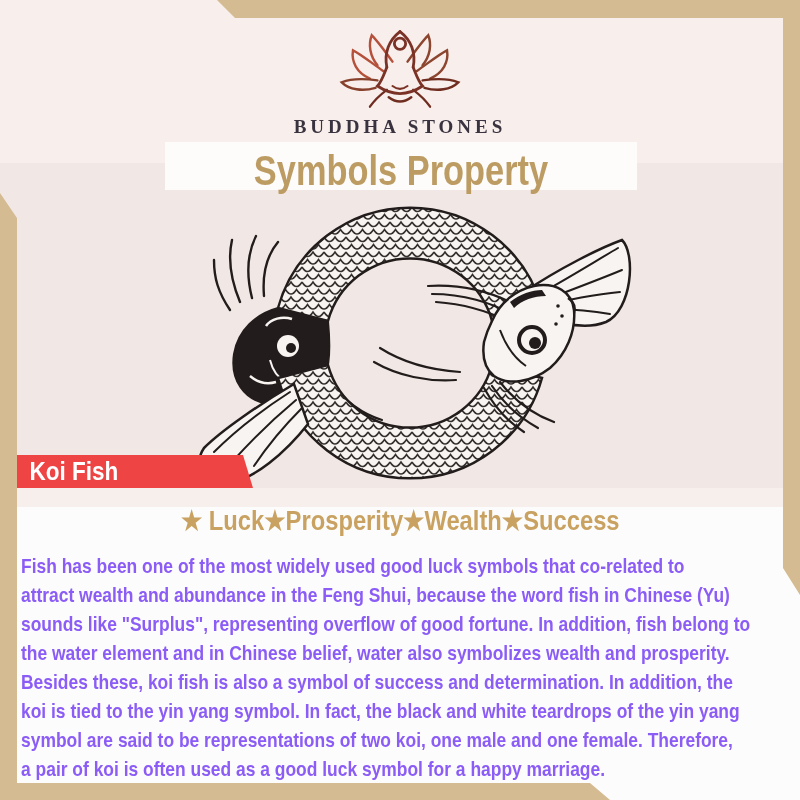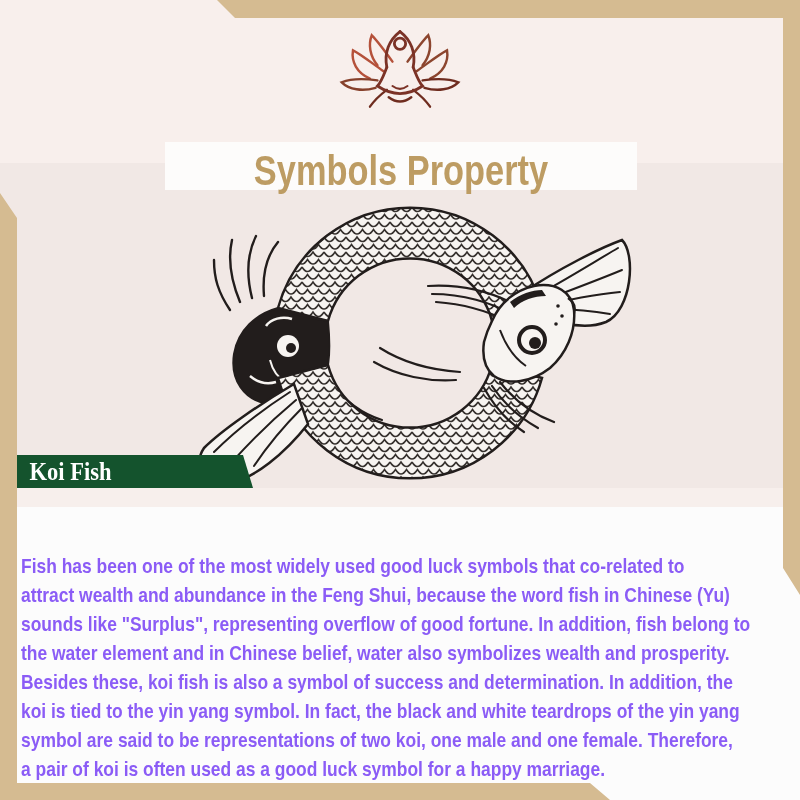--- a/index.html
+++ b/index.html
@@ -27,22 +27,22 @@
 
   
   .title-band{left:165px;top:142px;width:472px;height:48px;background:#fdfcfb;z-index:10;}
   .title-band .txt{display:block;width:100%;line-height:56px;text-align:center;
     font-size:43px;font-weight:bold;color:#bd9c63;transform:scaleX(.8);letter-spacing:0;}
 
   
   .koi-wrap{left:170px;top:190px;width:490px;height:320px;z-index:10;}
 
   
-  .label-band{left:17px;top:455px;width:236px;height:51px;background:#14532d;z-index:20;
-    clip-path:polygon(0 0,226px 0,236px 33px,0 33px);font-family:Liberation Serif, serif;}
+  .label-band{left:17px;top:455px;width:236px;height:51px;background:#ef4444;z-index:20;
+    clip-path:polygon(0 0,226px 0,236px 33px,0 33px);}
   .label-band .txt{display:inline-block;padding-left:14px;line-height:33px;font-size:25px;
     font-weight:bold;color:#ffffff;transform:scaleX(.9);transform-origin:left center;}
 
   
   .tagline{left:17px;top:505px;width:766px;text-align:center;z-index:10;
     font-size:27px;font-weight:bold;color:#c9a261;}
   .tagline .txt{display:inline-block;transform:scaleX(.88);}
 
   
   .para{left:21px;top:551px;width:778px;z-index:10;color:#8b5cf6;}
@@ -76,20 +76,21 @@
 
         <circle cx="70" cy="21" r="6" stroke="#7b3226" stroke-width="3"></circle>
         <path d="M70,8 C58,17 53,31 56,46" stroke="#7b3226" stroke-width="3"></path>
         <path d="M70,8 C82,17 87,31 84,46" stroke="#7b3226" stroke-width="3"></path>
         <path d="M56,46 C52,56 50,62 46,66 Q70,82 94,66 C90,62 88,56 84,46" stroke="#7b3226" stroke-width="3"></path>
         <path d="M58,78 Q70,87 82,78" stroke="#6f2c1f" stroke-width="2.6"></path>
         <path d="M62,66 Q70,72 78,66" stroke="#7b3226" stroke-width="2.2"></path>
       </g>
     </svg>
   </div>
+  <div class="abs brand">BUDDHA STONES</div>
 
   <div class="abs title-band">
     <span class="txt">Symbols Property</span>
   </div>
 
   <div class="abs koi-wrap">
     <svg width="490" height="320" viewBox="0 0 490 320">
       <defs>
         <pattern id="koiScales" width="22" height="15" patternUnits="userSpaceOnUse">
           <rect width="22" height="15" fill="#f7f4f1"></rect>
@@ -168,20 +169,23 @@
         <path d="M398,108 C404,112 406,118 404,124" stroke="#221d1c" stroke-width="2.2" fill="none"></path>
         <path d="M330,140 C336,156 344,168 356,176" stroke="#221d1c" stroke-width="2" fill="none"></path>
       </g>
     </svg>
   </div>
 
   <div class="abs label-band">
     <span class="txt">Koi Fish</span>
   </div>
 
+  <div class="abs tagline">
+    <span class="txt">★ Luck★Prosperity★Wealth★Success</span>
+  </div>
 
   <div class="abs para">
     <div class="line">Fish has been one of the most widely used good luck symbols that co-related to</div>
     <div class="line">attract wealth and abundance in the Feng Shui, because the word fish in Chinese (Yu)</div>
     <div class="line">sounds like "Surplus", representing overflow of good fortune. In addition, fish belong to</div>
     <div class="line">the water element and in Chinese belief, water also symbolizes wealth and prosperity.</div>
     <div class="line">Besides these, koi fish is also a symbol of success and determination. In addition, the</div>
     <div class="line">koi is tied to the yin yang symbol. In fact, the black and white teardrops of the yin yang</div>
     <div class="line">symbol are said to be representations of two koi, one male and one female. Therefore,</div>
     <div class="line">a pair of koi is often used as a good luck symbol for a happy marriage.</div>

